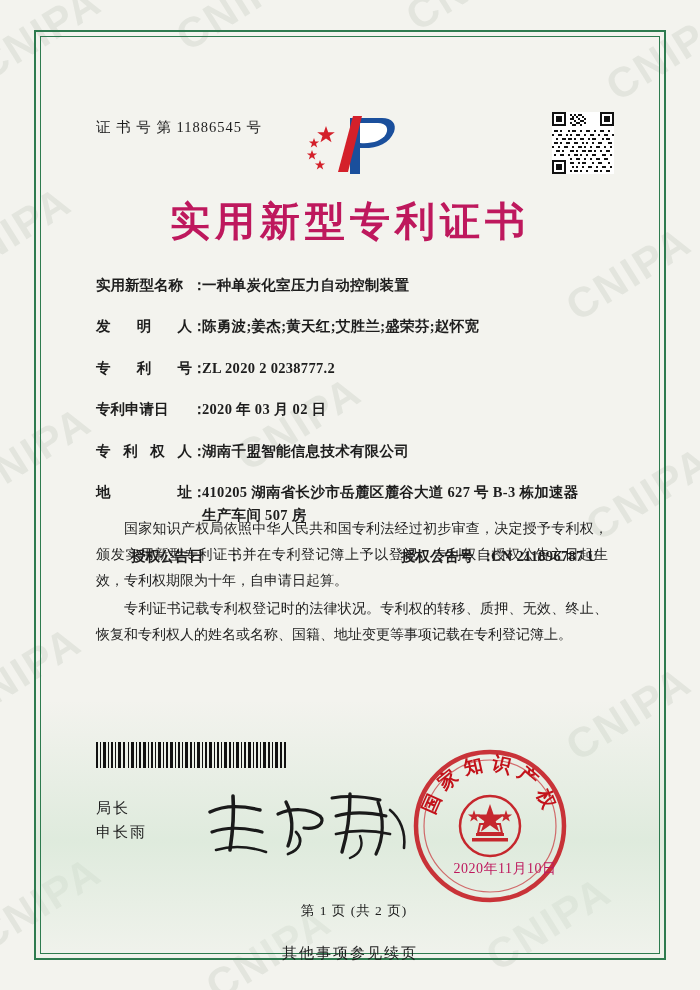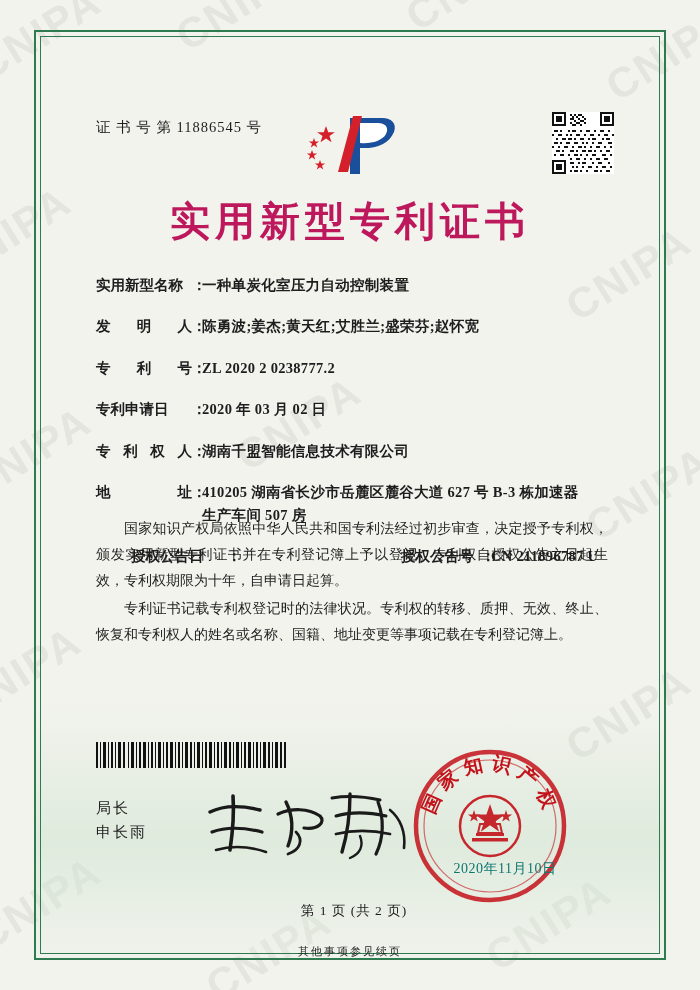--- a/index.html
+++ b/index.html
@@ -197,39 +197,39 @@
     position: absolute;
     left: 370px; top: 710px;
     width: 160px; height: 160px;
   }
   .seal-date {
     position: absolute;
     left: 390px; top: 824px;
     width: 150px;
     text-align: center;
     font-size: 14px;
-    color: #0f766e;
+    color: #be185d;
     letter-spacing: 0.5px;
     font-family: "Liberation Serif", serif;
   }
 
   .page-no {
     position: absolute;
     left: 0; right: 0; top: 866px;
     text-align: center;
     font-size: 13.5px;
     letter-spacing: 1px;
     padding-left: 8px;
   }
 
   .footnote {
     position: absolute;
     left: 0; right: 0; top: 944px;
     text-align: center;
-    font-size: 11px;
+    font-size: 15px;
     letter-spacing: 2px;
     z-index: 3;
   }
 </style>
 </head>
 <body>
 
 <div class="watermark-layer">
   <div class="wm" style="left:-30px; top:10px;">CNIPA</div>
   <div class="wm" style="left:170px; top:-20px;">CNIPA</div>

